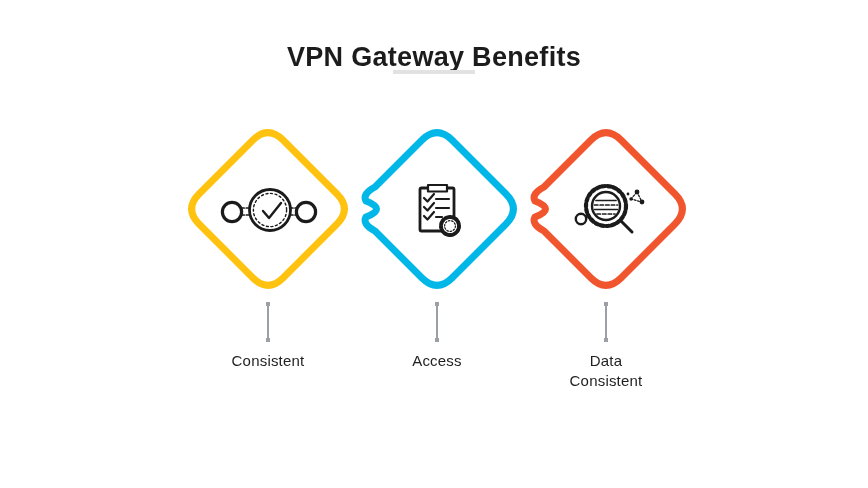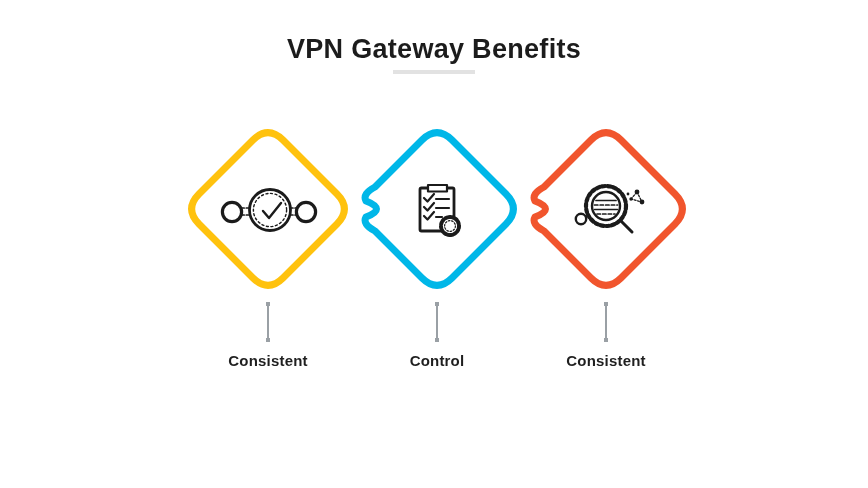--- a/index.html
+++ b/index.html
@@ -1,30 +1,30 @@
 <!DOCTYPE html>
 <html><head>
 <meta charset="utf-8">
 <style>
   html,body{margin:0;padding:0;background:#fff;}
   .canvas{position:relative;width:868px;height:488px;background:#ffffff;overflow:hidden;
           font-family:"Liberation Sans", sans-serif;}
-  .title{position:absolute;top:26px;left:0;right:0;margin:8px;text-align:center;
+  .title{position:absolute;top:26px;left:0;right:0;margin:16px;text-align:center;
          font-size:27px;font-weight:700;letter-spacing:.3px;color:#1c1c1c;}
   .title-underline{position:absolute;top:70px;left:393px;width:82px;height:4px;background:#e2e2e2;}
   .card{position:absolute;top:119px;width:180px;height:180px;}
   .card svg{display:block;width:180px;height:180px;}
   .diamond{fill:#ffffff;stroke-width:7;stroke-linejoin:round;stroke-linecap:round;}
   .icon{stroke:#1b1b1b;fill:none;stroke-linecap:round;stroke-linejoin:round;}
   .connector{position:absolute;top:304px;width:2px;height:36px;}
   .connector .dot{position:absolute;left:-1px;width:4px;height:4px;}
   .connector .dot-top{top:-2px;}
   .connector .dot-bottom{bottom:-2px;}
   .label{position:absolute;top:351px;width:160px;text-align:center;
-         font-size:15px;font-weight:700;color:#1f1f1f;line-height:20px;letter-spacing:.2px;}
+         font-size:15px;font-weight:400;color:#1f1f1f;line-height:20px;letter-spacing:.2px;}
   .label span{display:block;}
 </style>
 </head>
 <body>
 
 <div class="canvas">
 
   <h1 class="title">VPN Gateway Benefits</h1>
   <div class="title-underline" style="background: rgb(226, 226, 226);"></div>
 
@@ -97,19 +97,20 @@
   </div>
   <div class="connector" style="left: 605px; background: rgb(154, 160, 165);">
     <span class="dot dot-top" style="background: rgb(154, 160, 165);"></span>
     <span class="dot dot-bottom" style="background: rgb(154, 160, 165);"></span>
   </div>
 
   <div class="label" style="left:188px">
     <span>Consistent</span>
   </div>
   <div class="label" style="left:357px">
-    <span>Control</span>
+    <span>Access</span>
   </div>
   <div class="label" style="left:526px">
+    <span>Data</span>
     <span>Consistent</span>
   </div>
 
 </div>
 
 </body></html>

